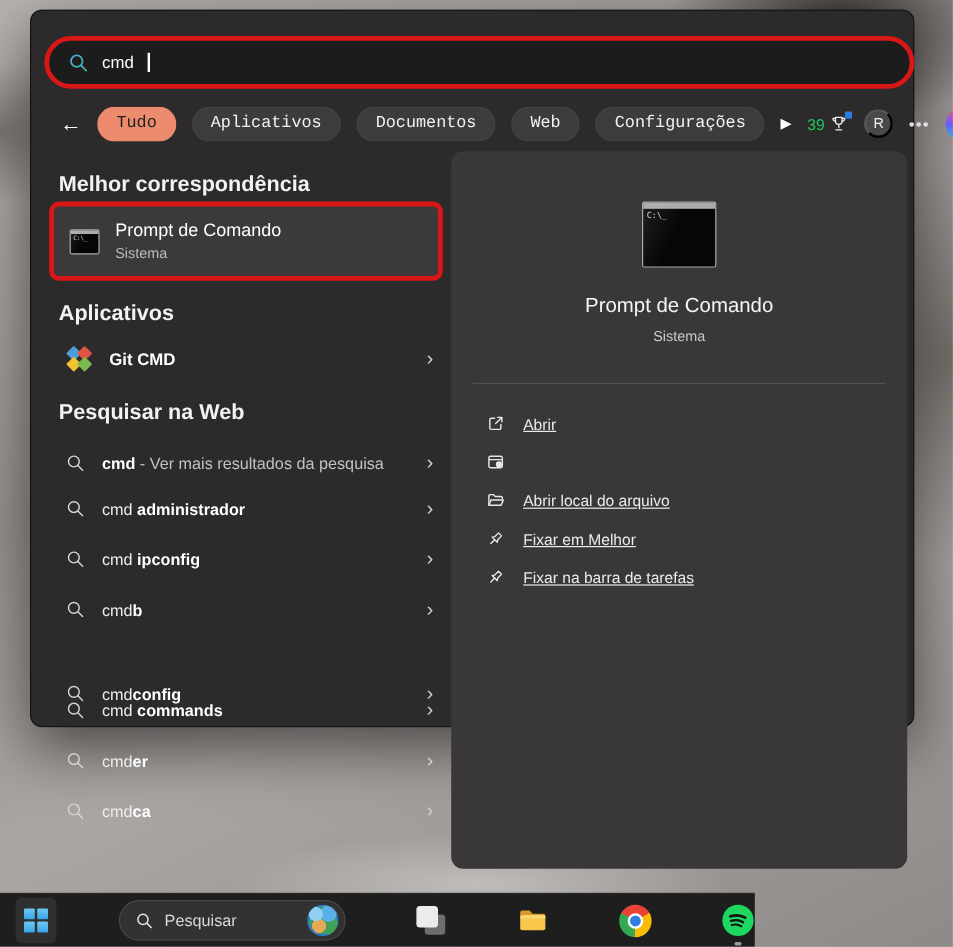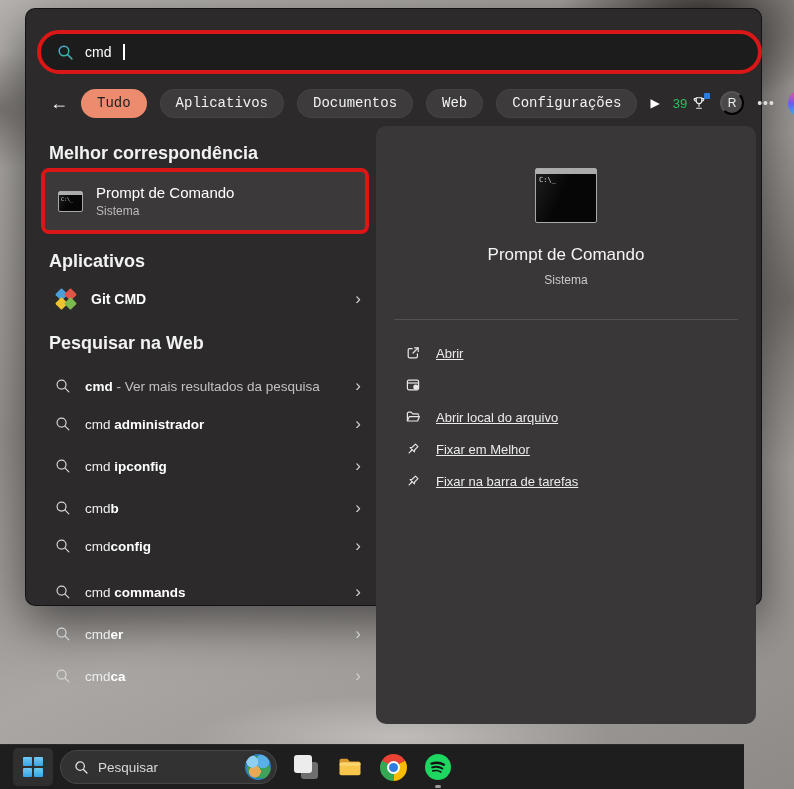--- a/index.html
+++ b/index.html
@@ -90,23 +90,23 @@
   .pv-center { position:absolute; left:0; top:42px; width:100%; display:flex; flex-direction:column; align-items:center; }
   .pv-title { margin-top:22px; color:#f5f5f5; font-size:17px; }
   .pv-sub { margin-top:8px; color:#cbc9c9; font-size:12px; }
   .pv-divider { position:absolute; left:18px; top:193px; width:344px; height:1px; background:rgba(255,255,255,.13); }
   .actions { position:absolute; left:0; top:211px; width:100%; }
   .action { height:32px; display:flex; align-items:center; gap:15px; padding-left:29px; }
   .action span.lbl { color:#ebebeb; font-size:13px;text-decoration:underline; }
   .action svg { flex:0 0 auto; }
   
   .taskbar {
-    position:absolute; left:0; bottom:0; width:744px; height:45px;
+    position:absolute; left:0; bottom:0; width:629px; height:45px;
     background:#1e1e1e; border-top:1px solid rgba(255,255,255,.05);
-    display:flex; align-items:center;
+    display:flex; align-items:center;gap:45px;
   }
   .startbtn { margin-left:13px; width:40px; height:38px; border-radius:5px; background:#2f2f2f;
     display:flex; align-items:center; justify-content:center; border:none; }
   .winlogo { display:grid; grid-template-columns:9px 9px; grid-template-rows:9px 9px; gap:1.5px; }
   .winlogo i { background:linear-gradient(180deg,#6fc9f3,#37a3e8); border-radius:1px; }
   .tb-search { margin-left:7px; width:217px; height:34px; border-radius:17px; background:#333233;
     border:1px solid #474646; display:flex; align-items:center; padding:0 5px 0 13px; gap:9px; }
   .tb-search .ph { color:#d9d9d9; font-size:13.5px; }
   .globe { margin-left:auto; width:26px; height:26px; border-radius:50%;
     background:
@@ -244,21 +244,21 @@
 
   <div class="lrow" style="top:478px;">
     <svg class="magicon" width="16" height="16" viewBox="0 0 20 20" fill="none" stroke="#d6d6d6" stroke-width="1.5">
         <circle cx="8.2" cy="8.2" r="5.6"></circle>
         <line x1="12.6" y1="12.6" x2="17.3" y2="17.3" stroke-linecap="round"></line>
       </svg>
     <span class="wrow-text"><span>cmd</span><span class="b">b</span></span>
     <span class="chev">›</span>
   </div>
 
-  <div class="lrow" style="top:516px;">
+  <div class="lrow" style="top:548px;">
     <svg class="magicon" width="16" height="16" viewBox="0 0 20 20" fill="none" stroke="#d6d6d6" stroke-width="1.5">
         <circle cx="8.2" cy="8.2" r="5.6"></circle>
         <line x1="12.6" y1="12.6" x2="17.3" y2="17.3" stroke-linecap="round"></line>
       </svg>
     <span class="wrow-text"><span>cmd</span><span class="b">config</span></span>
     <span class="chev">›</span>
   </div>
 
   <div class="lrow" style="top:562px;">
     <svg class="magicon" width="16" height="16" viewBox="0 0 20 20" fill="none" stroke="#d6d6d6" stroke-width="1.5">

